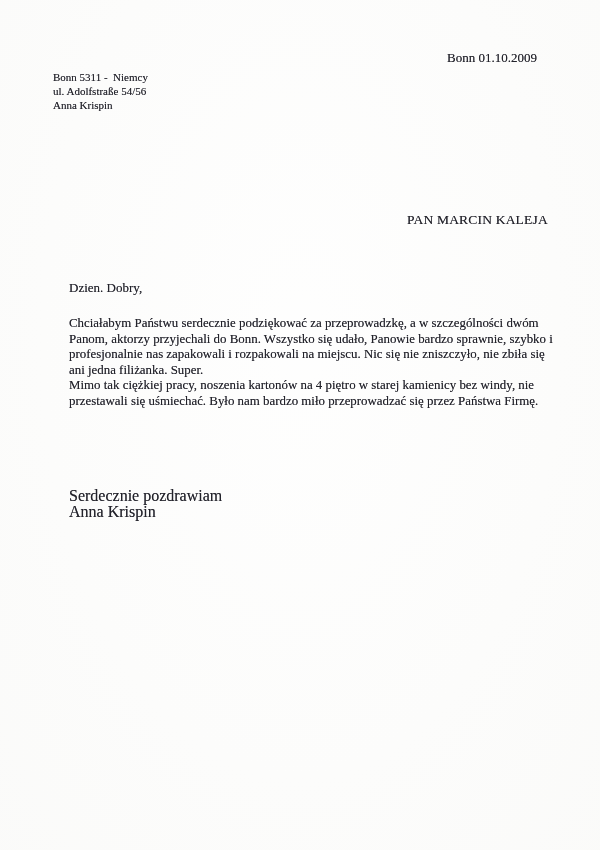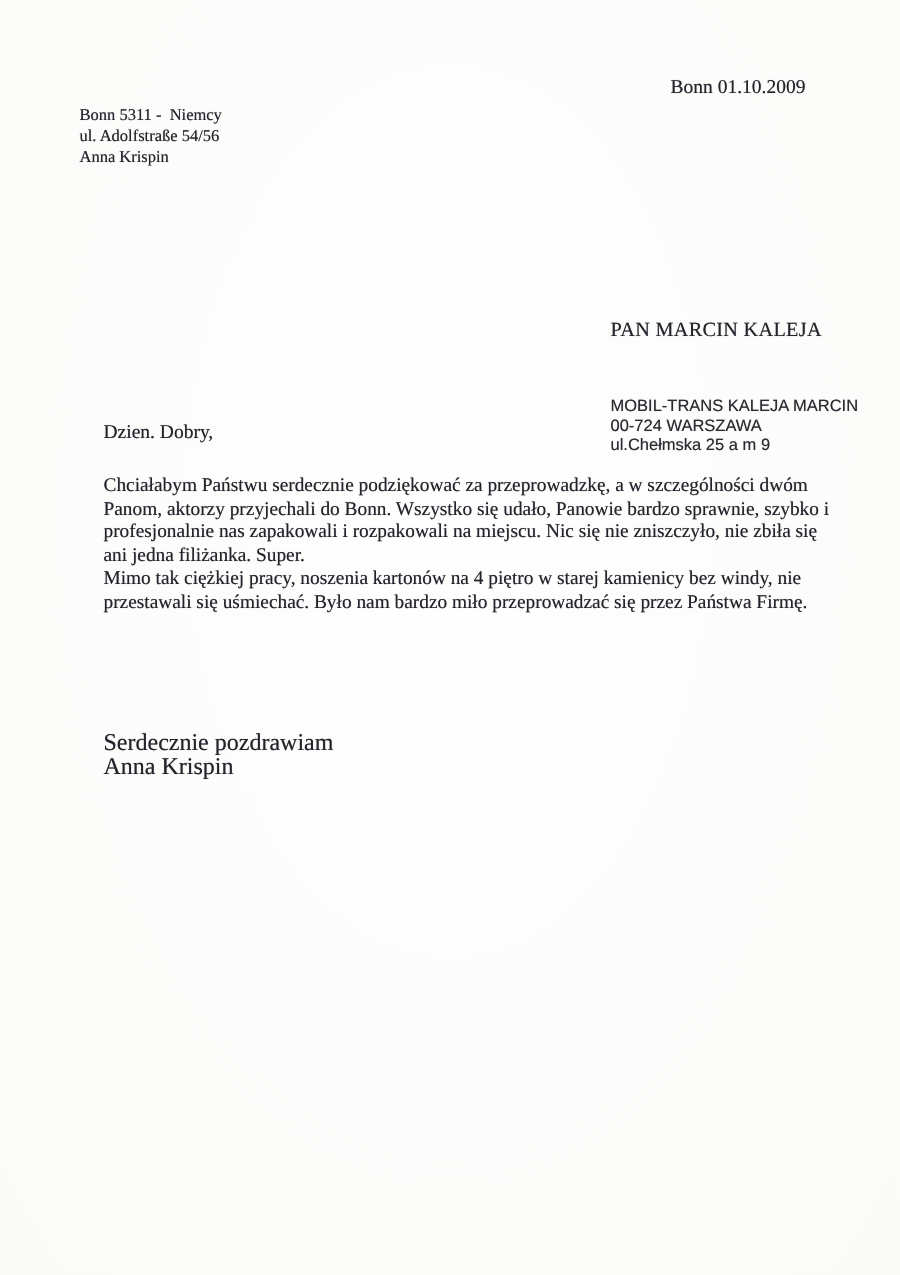--- a/index.html
+++ b/index.html
@@ -86,23 +86,20 @@
 <div class="page">
 
   <div class="date-line scan-text">Bonn 01.10.2009</div>
 
   <div class="sender-block scan-text">Bonn 5311 -  Niemcy
 ul. Adolfstraße 54/56
 Anna Krispin</div>
 
   <div class="recipient-block">
     <div class="recipient-name scan-text">PAN MARCIN KALEJA</div>
-    <div class="recipient-details scan-text">MOBIL-TRANS KALEJA MARCIN
-00-724 WARSZAWA
-ul.Chełmska 25 a m 9</div>
   </div>
 
   <div class="salutation scan-text">Dzien. Dobry,</div>
 
   <div class="body-text scan-text">Chciałabym Państwu serdecznie podziękować za przeprowadzkę, a w szczególności dwóm
 Panom, aktorzy przyjechali do Bonn. Wszystko się udało, Panowie bardzo sprawnie, szybko i
 profesjonalnie nas zapakowali i rozpakowali na miejscu. Nic się nie zniszczyło, nie zbiła się
 ani jedna filiżanka. Super.
 Mimo tak ciężkiej pracy, noszenia kartonów na 4 piętro w starej kamienicy bez windy, nie
 przestawali się uśmiechać. Było nam bardzo miło przeprowadzać się przez Państwa Firmę.</div>

